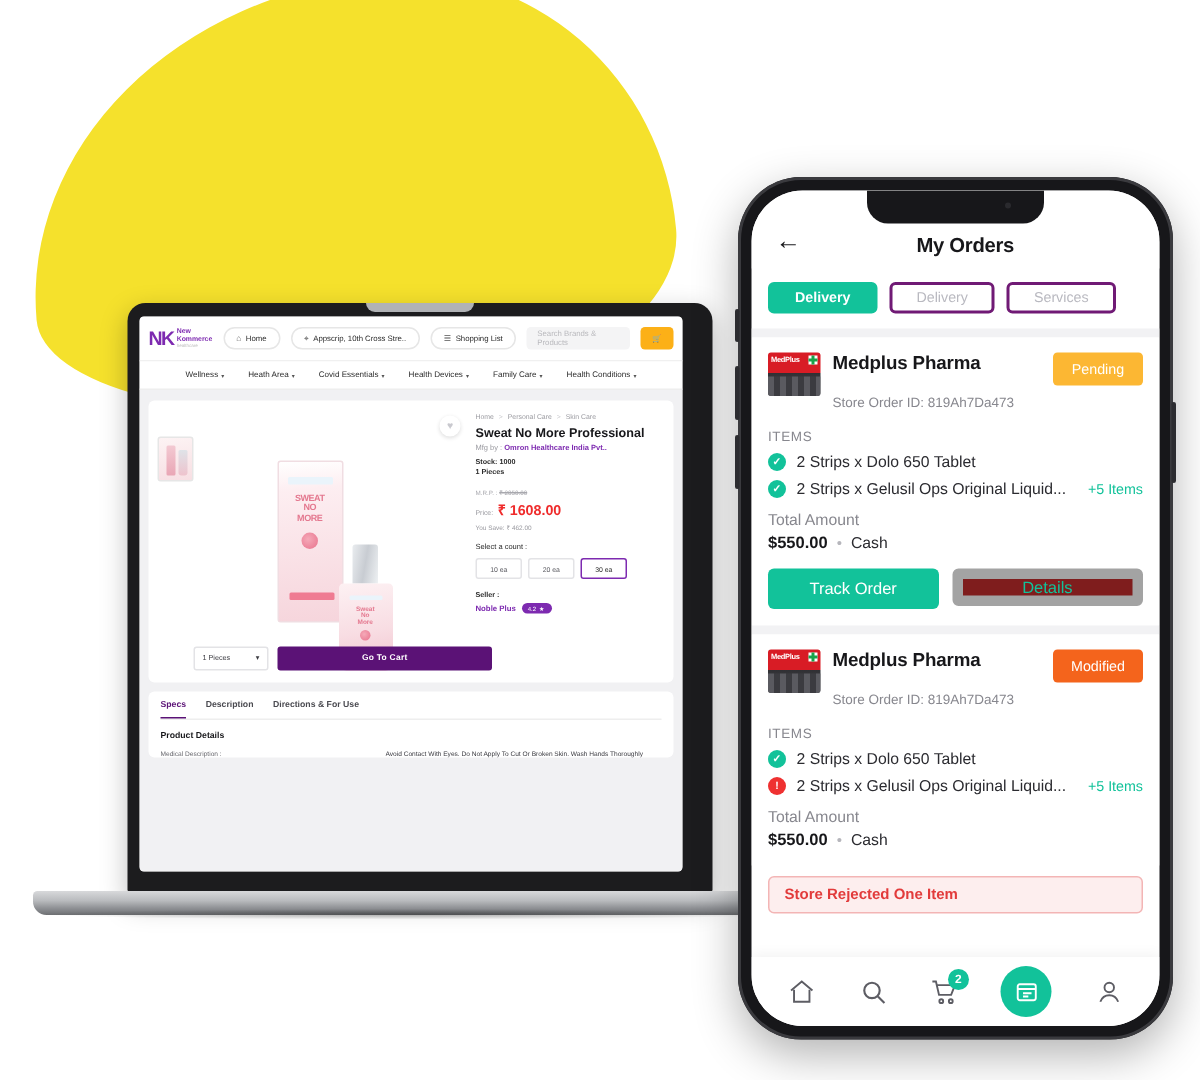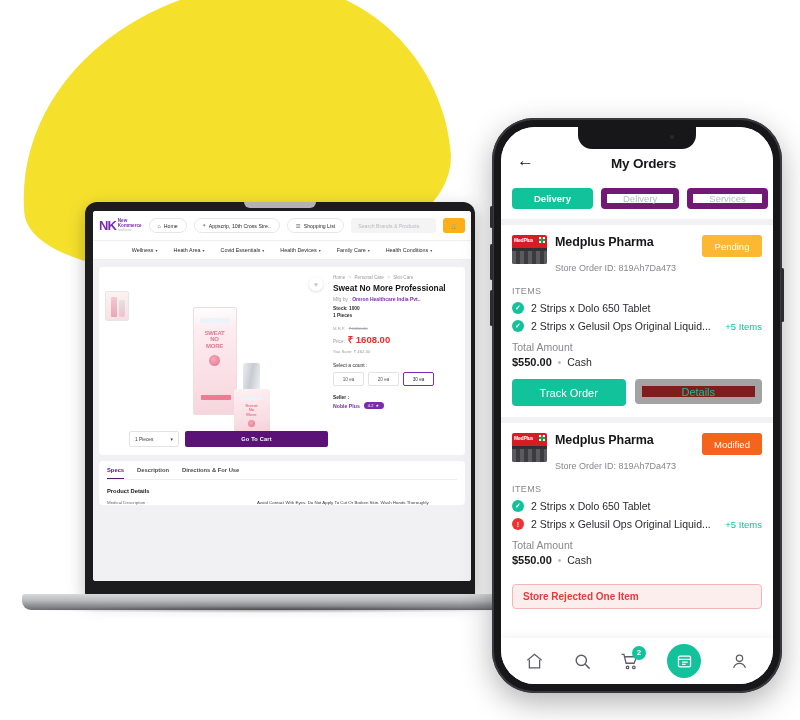--- a/index.html
+++ b/index.html
@@ -21,21 +21,21 @@
     transform: rotate(-5deg);
   }
 
   
   .laptop { position: absolute; left: 22px; top: 202px; width: 500px; height: 430px; }
   .laptop-lid {
     position: absolute; left: 63px; top: 0;
     width: 390px; height: 395px;
     background: #1c1c1e;
     border-radius: 12px 12px 4px 4px;
-    padding: 9px 4px 16px 8px;
+    padding: 9px 20px 16px 8px;
     box-shadow: 0 6px 18px rgba(0,0,0,.25);
   }
   .laptop-screen {
     width: 100%; height: 100%;
     background: #ffffff;
     border-radius: 3px;
     overflow: hidden;
     position: relative;
   }
   .laptop-base {
@@ -283,21 +283,21 @@
   .search-bar .mag::after {
     content:""; position:absolute; right:-4px; bottom:-3px; width:5px; height:1.4px;
     background:#c2c2c8; transform: rotate(45deg);
   }
   .search-ph { font-size: 10.5px; color: #bdbdc4; }
 
   .filters { display: flex; gap: 8px; padding: 9px 11px 10px 11px; }
   .fpill {
     height: 21px; padding: 0 16px; border-radius: 4px;
     display: flex; align-items: center; justify-content: center;
-    font-size: 9.5px; color: #b9b9c0; border: 6px solid #701a75; background:#fff;text-align:right;
+    font-size: 9.5px; color: #b9b9c0; border: 2px solid #701a75; background:#fff;text-align:right;
   }
   .fpill.active { background: #12c29a; color: #fff; border-color: #12c29a; font-weight: bold; }
 
   .sep-band { height: 6px; background: #f2f2f4; }
 
   .order-card { padding: 10px 11px 11px 11px; background: #fff; }
   .oc-head { display: flex; align-items: flex-start; gap: 8px; }
   .store-logo {
     width: 35px; height: 29px; border-radius: 2px; flex: none;
     background: linear-gradient(180deg,#d81c25 0%,#d81c25 46%,#2f2f33 46%,#4a4a4f 100%);

